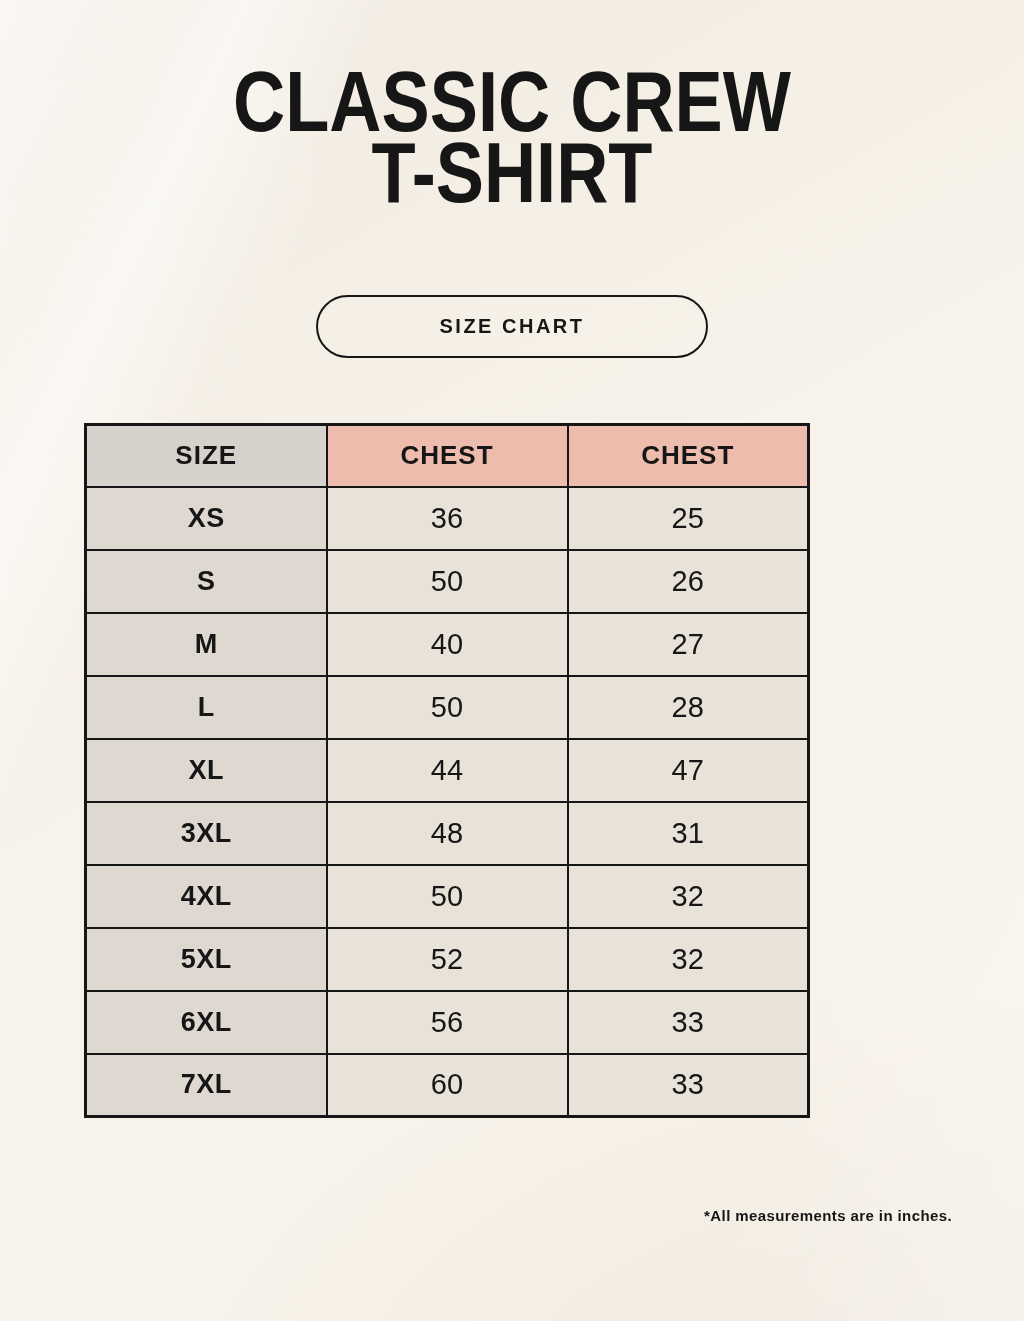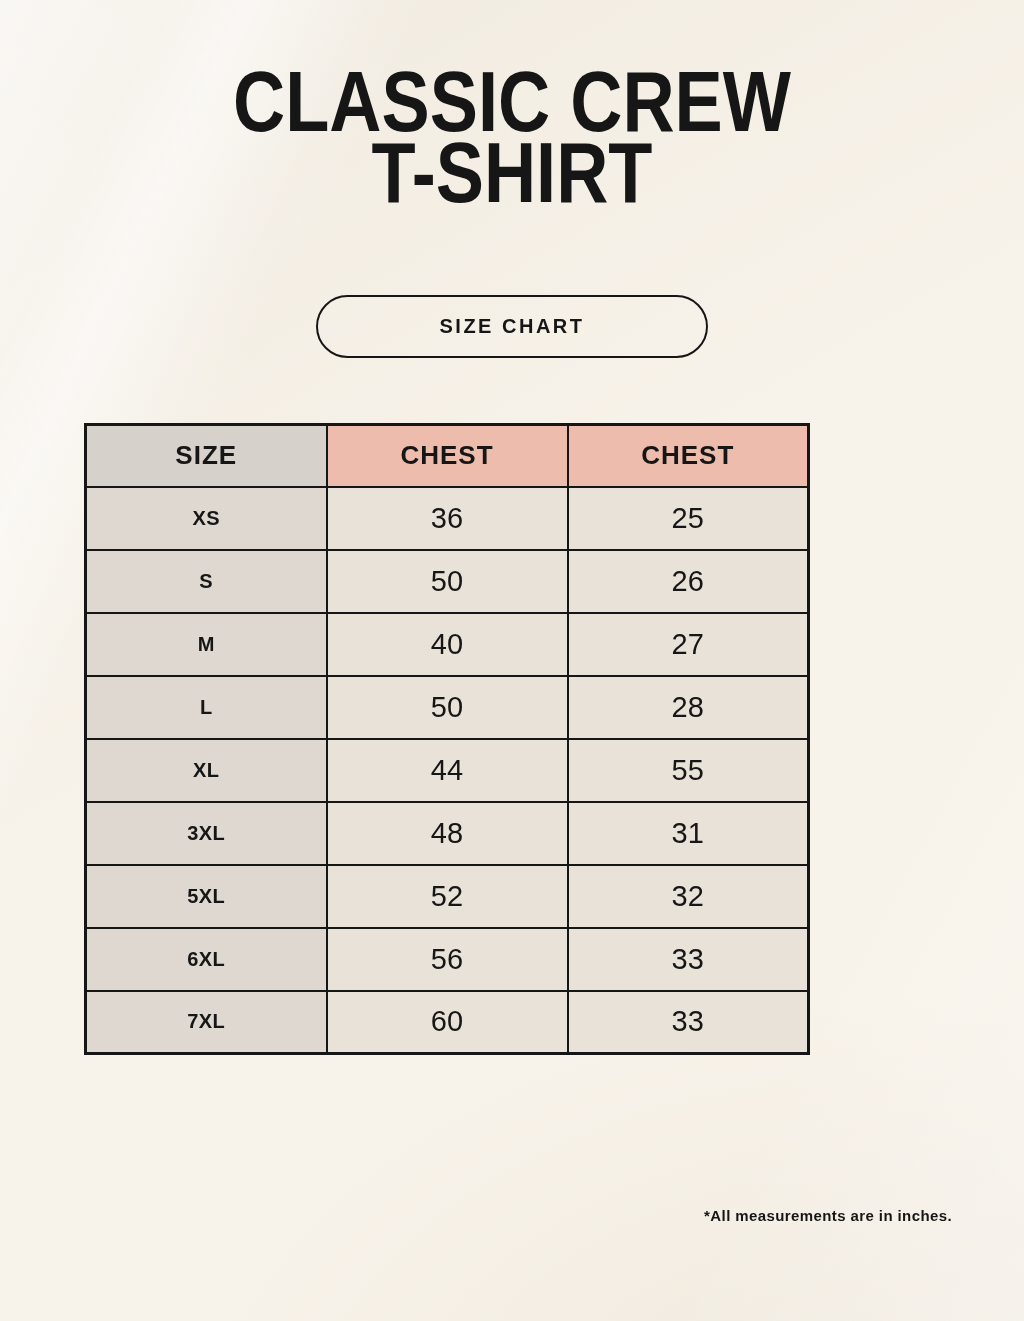--- a/index.html
+++ b/index.html
@@ -68,21 +68,21 @@
   }
   .size-table th{
     height:62px;
     font-size:26px;font-weight:700;letter-spacing:1px;
   }
   .th-size{background:var(--header-gray);}
   .th-measure{background:var(--header-pink);}
   .size-table td{height:63px;}
   .cell-size{
     background:var(--size-cell);
-    font-weight:700;font-size:20px;letter-spacing:0.5px;
+    font-weight:700;font-size:27px;letter-spacing:0.5px;
   }
   .cell-value{
     background:var(--value-cell);
     font-weight:400;font-size:29px;
   }
   .footnote{
     position:absolute;top:1207px;right:72px;
     font-size:15px;font-weight:700;letter-spacing:0.4px;
     text-align:right;
   }
@@ -126,26 +126,31 @@
         <td class="cell-value">27</td>
       </tr>
       <tr>
         <td class="cell-size">L</td>
         <td class="cell-value">50</td>
         <td class="cell-value">28</td>
       </tr>
       <tr>
         <td class="cell-size">XL</td>
         <td class="cell-value">44</td>
-        <td class="cell-value">55</td>
+        <td class="cell-value">47</td>
       </tr>
       <tr>
         <td class="cell-size">3XL</td>
         <td class="cell-value">48</td>
         <td class="cell-value">31</td>
+      </tr>
+      <tr>
+        <td class="cell-size">4XL</td>
+        <td class="cell-value">50</td>
+        <td class="cell-value">32</td>
       </tr>
       <tr>
         <td class="cell-size">5XL</td>
         <td class="cell-value">52</td>
         <td class="cell-value">32</td>
       </tr>
       <tr>
         <td class="cell-size">6XL</td>
         <td class="cell-value">56</td>
         <td class="cell-value">33</td>

